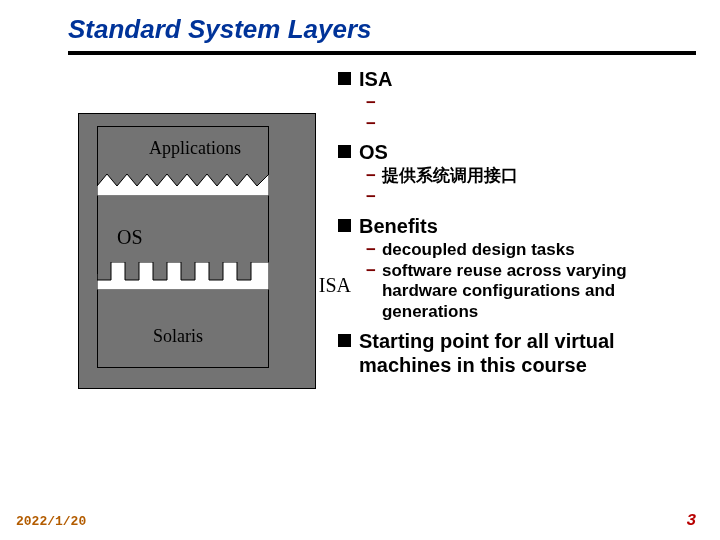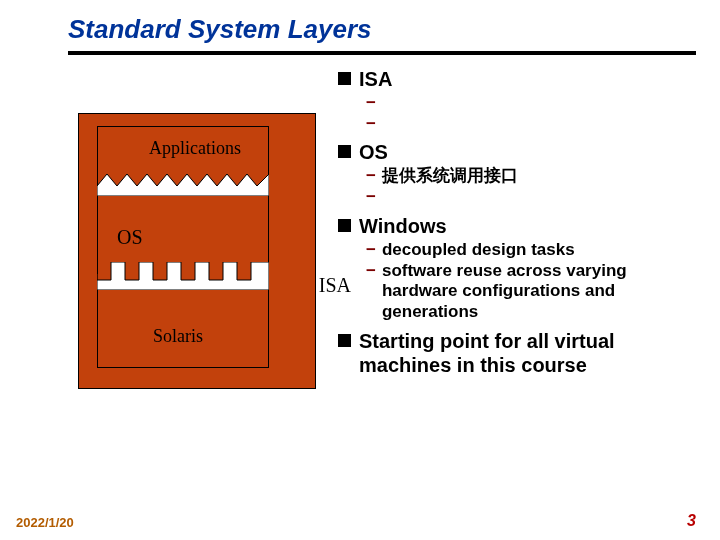--- a/index.html
+++ b/index.html
@@ -35,21 +35,21 @@
     width: 270px;
     flex: 0 0 270px;
     padding-top: 48px;
   }
   .diagram {
     width: 238px;
     height: 276px;
     margin-left: 10px;
     position: relative;
     border: 1px solid #000;
-    background: #c2410c;
+    background: #737373;
   }
   .layer-label {
     position: absolute;
     font-family: "Times New Roman", serif;
     font-size: 18px;
     color: #000;
   }
   .apps-label { top: 24px; left: 70px; }
   .os-label   { top: 112px; left: 38px; font-size: 20px; }
   .hw-label   { top: 212px; left: 74px; }
@@ -121,23 +121,24 @@
   }
   .dash {
     color: #7a0000;
     margin-right: 6px;
     flex: 0 0 auto;
   }
   .footer {
     position: absolute;
     left: 0; right: 0; bottom: 10px;
     display: flex;
-    align-items: flex-end;
+    align-items: center;
     justify-content: space-between;
     padding: 0 24px 0 16px;
+    font-family: Liberation Mono, monospace;
   }
   .date {
     color: #b35c00;
     font-weight: bold;
     font-size: 13px;
   }
   .center-foot {
     position: absolute;
     left: 50%;
     transform: translateX(-50%);
@@ -205,21 +206,21 @@
           <span>提供系统调用接口</span>
         </div>
         <div class="sub">
           <span class="dash">−</span>
         </div>
       </div>
 
       <div class="item">
         <div class="h1line">
           <span class="sq"></span>
-          <span>Windows</span>
+          <span>Benefits</span>
         </div>
         <div class="sub">
           <span class="dash">−</span>
           <span>decoupled design tasks</span>
         </div>
         <div class="sub">
           <span class="dash">−</span>
           <span>software reuse across varying hardware configurations and generations</span>
         </div>
       </div>

